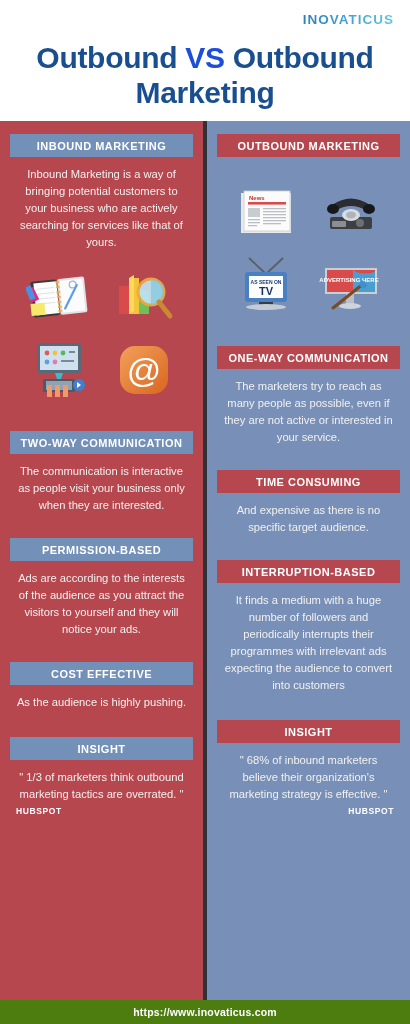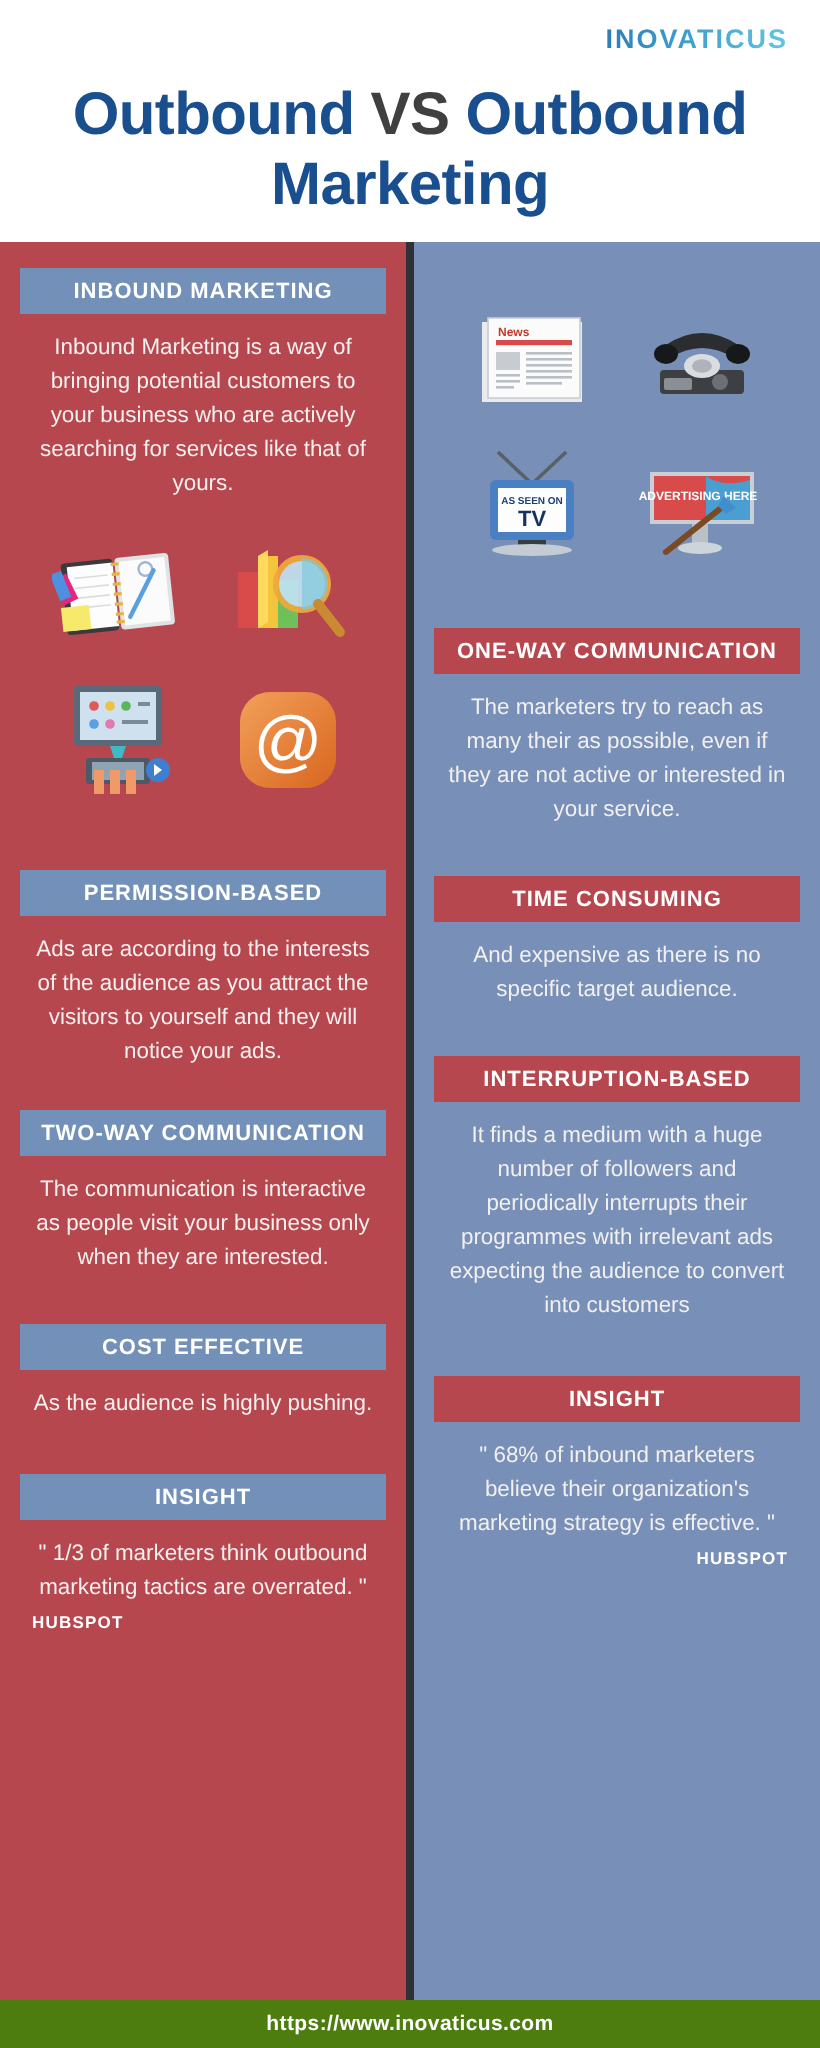--- a/index.html
+++ b/index.html
@@ -48,21 +48,21 @@
   .main-title {
     text-align: center;
     margin-top: 14px;
     padding: 0 14px;
     font-size: 30px;
     line-height: 1.16;
     font-weight: bold;
     color: #1a4f8f;
     letter-spacing: -0.3px;
   }
-  .main-title .vs { color: #404040; }
+  .main-title .vs { color: #1d4ed8; }
 
   
   .columns {
     flex: 1 1 auto;
     display: flex;
     position: relative;
     background: #2e3238;
   }
 
   .col {
@@ -263,46 +263,47 @@
                 <stop offset="0%" stop-color="#f2a05a"></stop>
                 <stop offset="100%" stop-color="#d9661f"></stop>
               </linearGradient>
             </defs>
             <rect x="2" y="2" width="48" height="48" rx="15" fill="url(#atGrad)"></rect>
             <text x="26" y="38" font-family="'Liberation Sans',sans-serif" font-size="34" fill="#ffffff" text-anchor="middle">@</text>
           </svg>
         </div>
       </div>
 
+      <div class="section s-comm">
+        <div class="banner banner-blue">TWO-WAY COMMUNICATION</div>
+        <div class="body-text">The communication is interactive as people visit your business only when they are interested.</div>
+      </div>
+
       <div class="section s-based">
         <div class="banner banner-blue">PERMISSION-BASED</div>
         <div class="body-text">Ads are according to the interests of the audience as you attract the visitors to yourself and they will notice your ads.</div>
-      </div>
-
-      <div class="section s-comm">
-        <div class="banner banner-blue">TWO-WAY COMMUNICATION</div>
-        <div class="body-text">The communication is interactive as people visit your business only when they are interested.</div>
       </div>
 
       <div class="section s-cost">
         <div class="banner banner-blue">COST EFFECTIVE</div>
         <div class="body-text">As the audience is highly pushing.</div>
       </div>
 
       <div class="section s-insight">
         <div class="banner banner-blue">INSIGHT</div>
         <div class="body-text">" 1/3 of marketers think outbound marketing tactics are overrated. "</div>
         <div class="attrib attrib-left">HUBSPOT</div>
       </div>
 
     </div>
 
     <div class="col col-right">
 
       <div class="section s-intro">
+        <div class="banner banner-red">OUTBOUND MARKETING</div>
       </div>
 
       <div class="icon-grid">
         <div class="icon-cell">
           <svg width="62" height="52" viewBox="0 0 62 52">
             <rect x="6" y="6" width="50" height="40" fill="#e8eaec"></rect>
             <rect x="9" y="4" width="46" height="40" fill="#fbfbfb" stroke="#c9ced3" stroke-width="0.8"></rect>
             <text x="14" y="13" font-family="'Liberation Sans',sans-serif" font-size="6" font-weight="bold" fill="#c0392b">News</text>
             <rect x="13" y="15" width="38" height="2.6" fill="#d94b4b"></rect>
             <g fill="#c7ccd1">
@@ -359,21 +360,21 @@
             <rect x="27" y="36" width="8" height="10" fill="#b9c0c7"></rect>
             <ellipse cx="31" cy="48" rx="11" ry="3" fill="#cdd4db"></ellipse>
             <line x1="14" y1="50" x2="44" y2="26" stroke="#7a4a22" stroke-width="3" stroke-linecap="round"></line>
             <path d="M43 22 l6 6 -5 3 -4 -4 z" fill="#3f8fd0"></path>
           </svg>
         </div>
       </div>
 
       <div class="section s-comm">
         <div class="banner banner-red">ONE-WAY COMMUNICATION</div>
-        <div class="body-text">The marketers try to reach as many their as possible, even if they are not active or interested in your service.</div>
+        <div class="body-text">The marketers try to reach as many people as possible, even if they are not active or interested in your service.</div>
       </div>
 
       <div class="section s-cost">
         <div class="banner banner-red">TIME CONSUMING</div>
         <div class="body-text">And expensive as there is no specific target audience.</div>
       </div>
 
       <div class="section s-based">
         <div class="banner banner-red">INTERRUPTION-BASED</div>
         <div class="body-text">It finds a medium with a huge number of followers and periodically interrupts their programmes with irrelevant ads expecting the audience to convert into customers</div>

